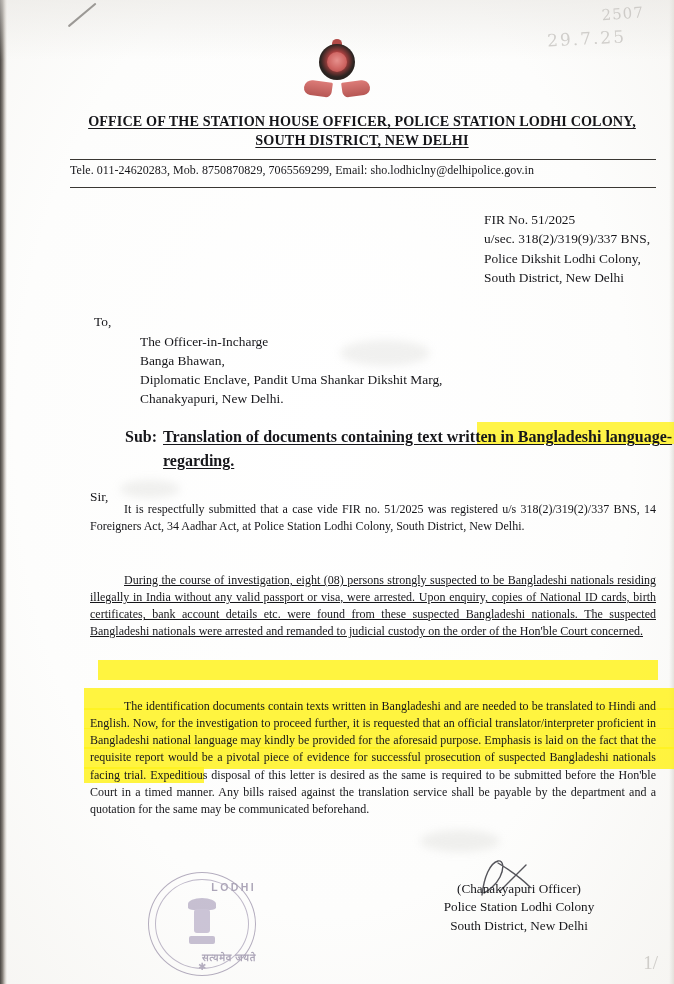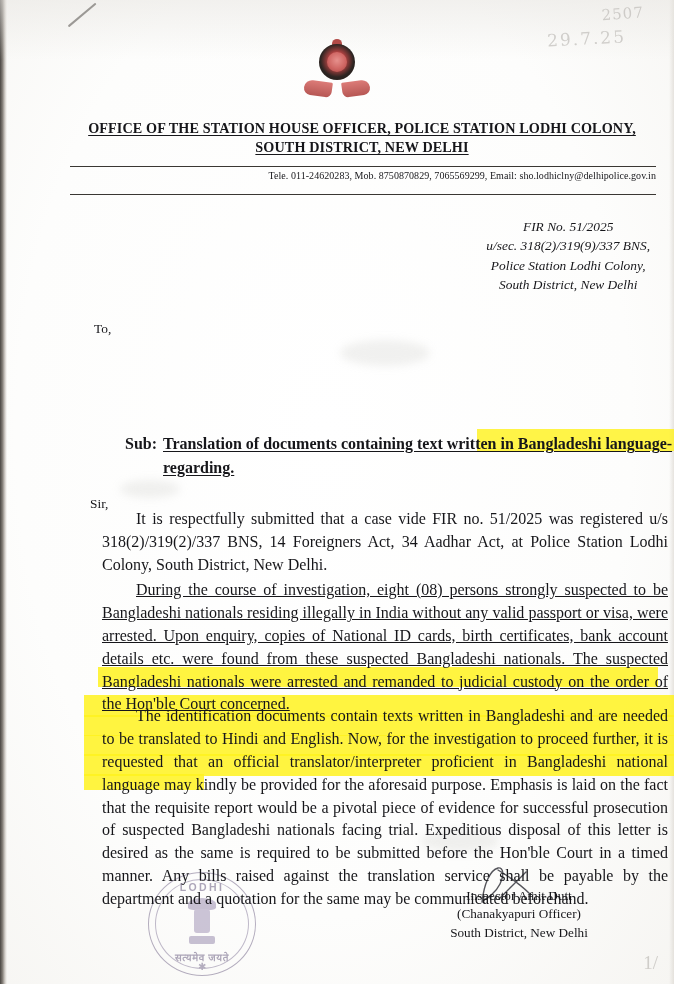--- a/index.html
+++ b/index.html
@@ -36,21 +36,21 @@
   }
   .page-shade-top {
     position: absolute; left: 0; top: 0; width: 674px; height: 60px;
     background: linear-gradient(to bottom, rgba(232,230,226,.55), rgba(255,255,255,0));
     pointer-events: none;
   }
 
   
   .content {
     position: absolute;
-    left: 62px; top: 9px; width: 600px; height: 708px;
+    left: 62px; top: 2px; width: 600px; height: 708px;
   }
 
   
   .hand-note {
     position: absolute;
     right: 8px; top: 6px;
     width: 180px; height: 72px;
     font-family: "DejaVu Serif", serif;
     color: #b9b6b2;
     opacity: .62;
@@ -121,34 +121,33 @@
   .rule {
     position: absolute; height: 0;
     border-top: 1.2px solid #3a3733;
     left: 8px; width: 586px;
   }
   .rule.top-rule { top: 157px; }
   .rule.bot-rule { top: 185px; }
 
   .tele {
     position: absolute; left: 8px; top: 161px; width: 586px;
-    text-align: right;
-    font-size: 10px;
+    text-align: left;
+    font-size: 12px;
     letter-spacing: .05px;
     white-space: nowrap;
   }
 
   
   .fir-block {
     position: absolute; right: 12px; top: 208px;
-    text-align: center;
+    text-align: left;
     font-size: 13.4px;
     line-height: 1.45;
     white-space: nowrap;
-    font-style: italic;
   }
 
   
   .to-label {
     position: absolute; left: 32px; top: 312px;
     font-size: 13.4px;
   }
   .to-addr {
     position: absolute; left: 78px; top: 330px;
     font-size: 13.4px;
@@ -186,26 +185,25 @@
   }
 
   
   .salutation {
     position: absolute; left: 28px; top: 487px;
     font-size: 13.4px;
   }
   .para {
     position: absolute;
     left: 28px; width: 566px;
-    font-size: 16px;
+    font-size: 12px;
     line-height: 1.43;
     text-align: justify;
     text-indent: 34px;
     z-index: 2;
-    margin-left: 12px;
   }
   .p1 { top: 499px; }
   .p2 { top: 570px; text-decoration: underline; }
   .p3 { top: 696px; }
 
   
   .hl { position: absolute; background: #fff21f; opacity: .85; z-index: 0; }
   .hl-p2 { left: 36px; top: 658px; width: 560px; height: 20px; }
   .hl-p3a { left: 22px; top: 686px; width: 640px; height: 22px; }
   .hl-p3b { left: 22px; top: 706px; width: 640px; height: 21px; }
@@ -240,21 +238,21 @@
     border: 1.4px solid #7a6e8e;
     border-radius: 50%;
   }
   .stamp .ring2 {
     position: absolute; left: 7px; top: 7px; right: 7px; bottom: 7px;
     border: 1px solid #8d82a0;
     border-radius: 50%;
   }
   .stamp .stamp-top-text, .stamp .stamp-bot-text {
     position: absolute; left: 0; width: 108px;
-    text-align: center;
+    text-align: right;
     font-family: "Liberation Sans", sans-serif;
     color: #6b5f82;
     font-weight: bold;
   }
   .stamp .stamp-top-text {
     top: 9px; font-size: 10.5px; letter-spacing: 2.4px;
   }
   .stamp .stamp-bot-text {
     bottom: 12px; font-size: 10px; letter-spacing: .6px;
   }
@@ -332,25 +330,31 @@
       <div class="lh-line l2">SOUTH DISTRICT, NEW DELHI</div>
     </div>
 
     <div class="rule top-rule"></div>
     <div class="tele">Tele. 011-24620283, Mob. 8750870829, 7065569299, Email: sho.lodhiclny@delhipolice.gov.in</div>
     <div class="rule bot-rule"></div>
 
     <div class="fir-block">
       <div>FIR No. 51/2025</div>
       <div>u/sec. 318(2)/319(9)/337 BNS,</div>
-      <div>Police Station Lodhi Colony,</div>
+      <div>Police Dikshit Lodhi Colony,</div>
       <div>South District, New Delhi</div>
     </div>
 
     <div class="to-label">To,</div>
+    <div class="to-addr">
+      <div>The Officer-in-Incharge</div>
+      <div>Banga Bhawan,</div>
+      <div>Diplomatic Enclave, Pandit Uma Shankar Dikshit Marg,</div>
+      <div>Chanakyapuri, New Delhi.</div>
+    </div>
 
     <div class="hl-subject"></div>
 
     <div class="subject">
       <span class="sub-label">Sub:</span><span class="sub-text">Translation of documents containing text written in Bangladeshi language-regarding.</span>
     </div>
 
     <div class="salutation">Sir,</div>
 
     <div class="hl hl-p2"></div>
@@ -363,22 +367,22 @@
     <div class="para p1">It is respectfully submitted that a case vide FIR no. 51/2025 was registered u/s 318(2)/319(2)/337 BNS, 14 Foreigners Act, 34 Aadhar Act, at Police Station Lodhi Colony, South District, New Delhi.</div>
     <div class="para p2">During the course of investigation, eight (08) persons strongly suspected to be Bangladeshi nationals residing illegally in India without any valid passport or visa, were arrested. Upon enquiry, copies of National ID cards, birth certificates, bank account details etc. were found from these suspected Bangladeshi nationals. The suspected Bangladeshi nationals were arrested and remanded to judicial custody on the order of the Hon'ble Court concerned.</div>
     <div class="para p3">The identification documents contain texts written in Bangladeshi and are needed to be translated to Hindi and English. Now, for the investigation to proceed further, it is requested that an official translator/interpreter proficient in Bangladeshi national language may kindly be provided for the aforesaid purpose. Emphasis is laid on the fact that the requisite report would be a pivotal piece of evidence for successful prosecution of suspected Bangladeshi nationals facing trial. Expeditious disposal of this letter is desired as the same is required to be submitted before the Hon'ble Court in a timed manner. Any bills raised against the translation service shall be payable by the department and a quotation for the same may be communicated beforehand.</div>
 
     <svg class="signature-scribble" viewBox="0 0 70 42">
       <path d="M8,38 C10,20 16,6 24,4 C30,3 30,12 26,20 C22,28 14,34 10,36
                M24,6 C34,12 46,20 56,30 M52,8 C44,16 34,26 26,34" fill="none" stroke="#2b2b33" stroke-width="1.4" stroke-linecap="round"></path>
     </svg>
 
     <div class="sign-block">
-      <div>Inspector Amit Dutt</div>
       <div>(Chanakyapuri Officer)</div>
+      <div>Police Station Lodhi Colony</div>
       <div>South District, New Delhi</div>
     </div>
 
   </div>
 
   <div class="stamp">
     <div class="ring"></div>
     <div class="ring2"></div>
     <div class="stamp-top-text">LODHI</div>
     <div class="pillar">

